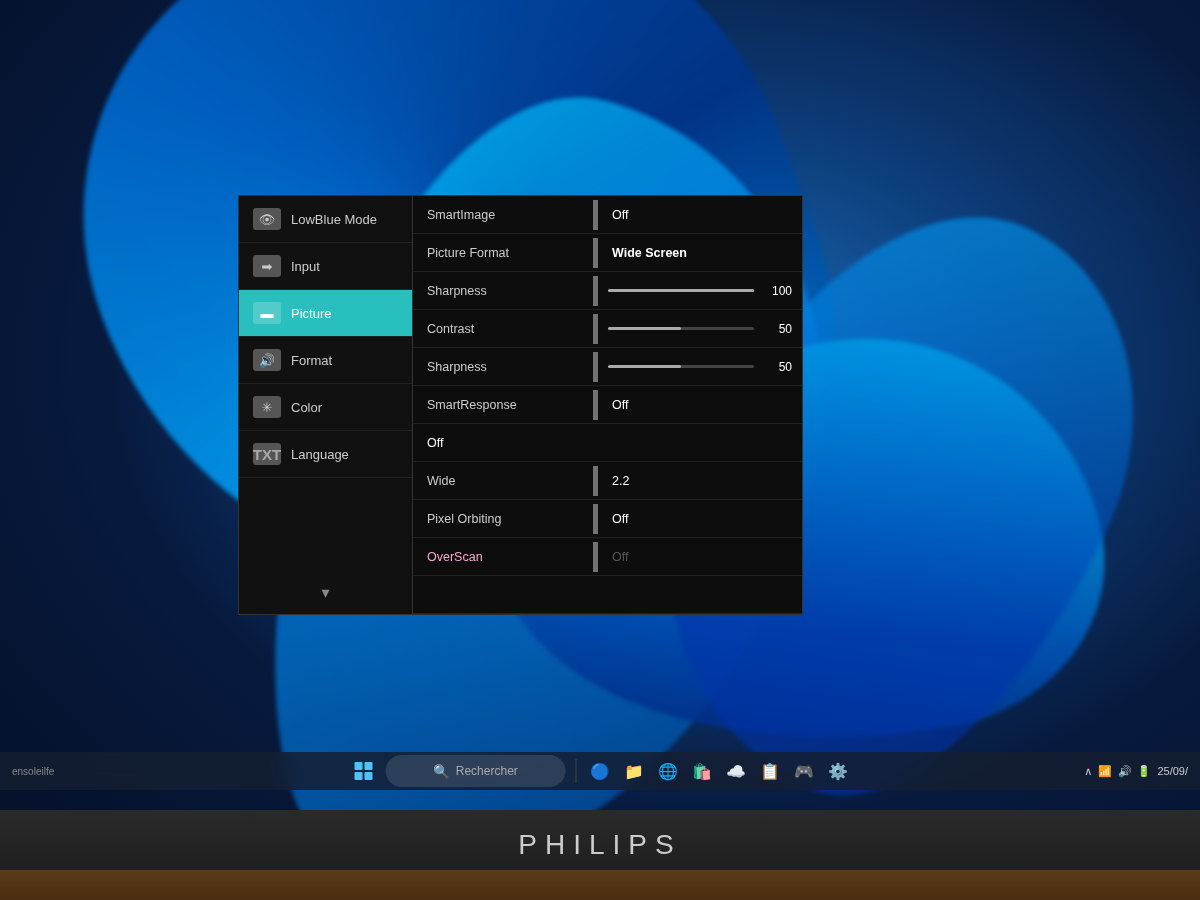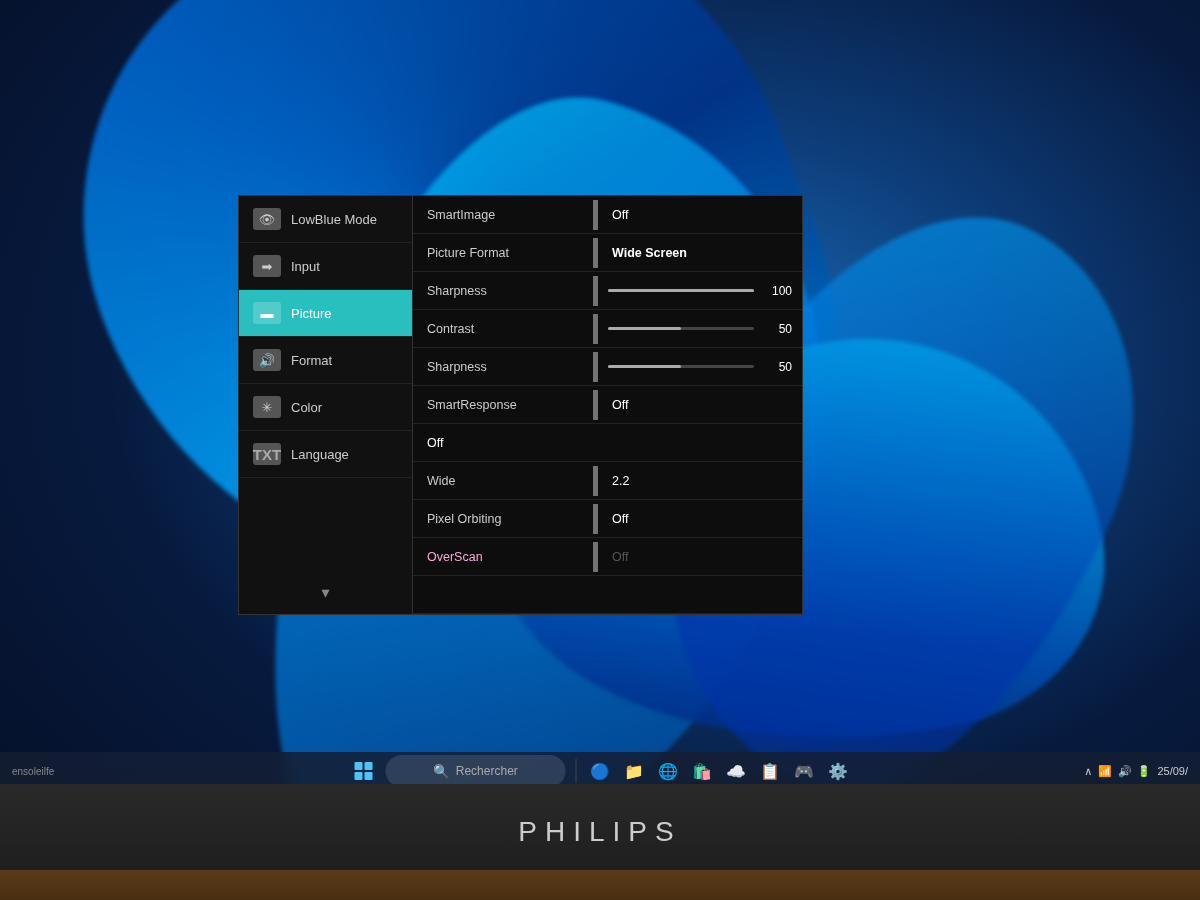--- a/index.html
+++ b/index.html
@@ -63,21 +63,21 @@
       transform: rotate(25deg);
       opacity: 0.6;
     }
 
     
     .monitor-bezel {
       position: absolute;
       bottom: 0;
       left: 0;
       right: 0;
-      height: 116px;
+      height: 90px;
       background: linear-gradient(to bottom, #2a2a2a, #1a1a1a);
       display: flex;
       align-items: center;
       justify-content: center;
     }
 
     .monitor-brand {
       color: #cccccc;
       font-size: 28px;
       font-weight: 300;

